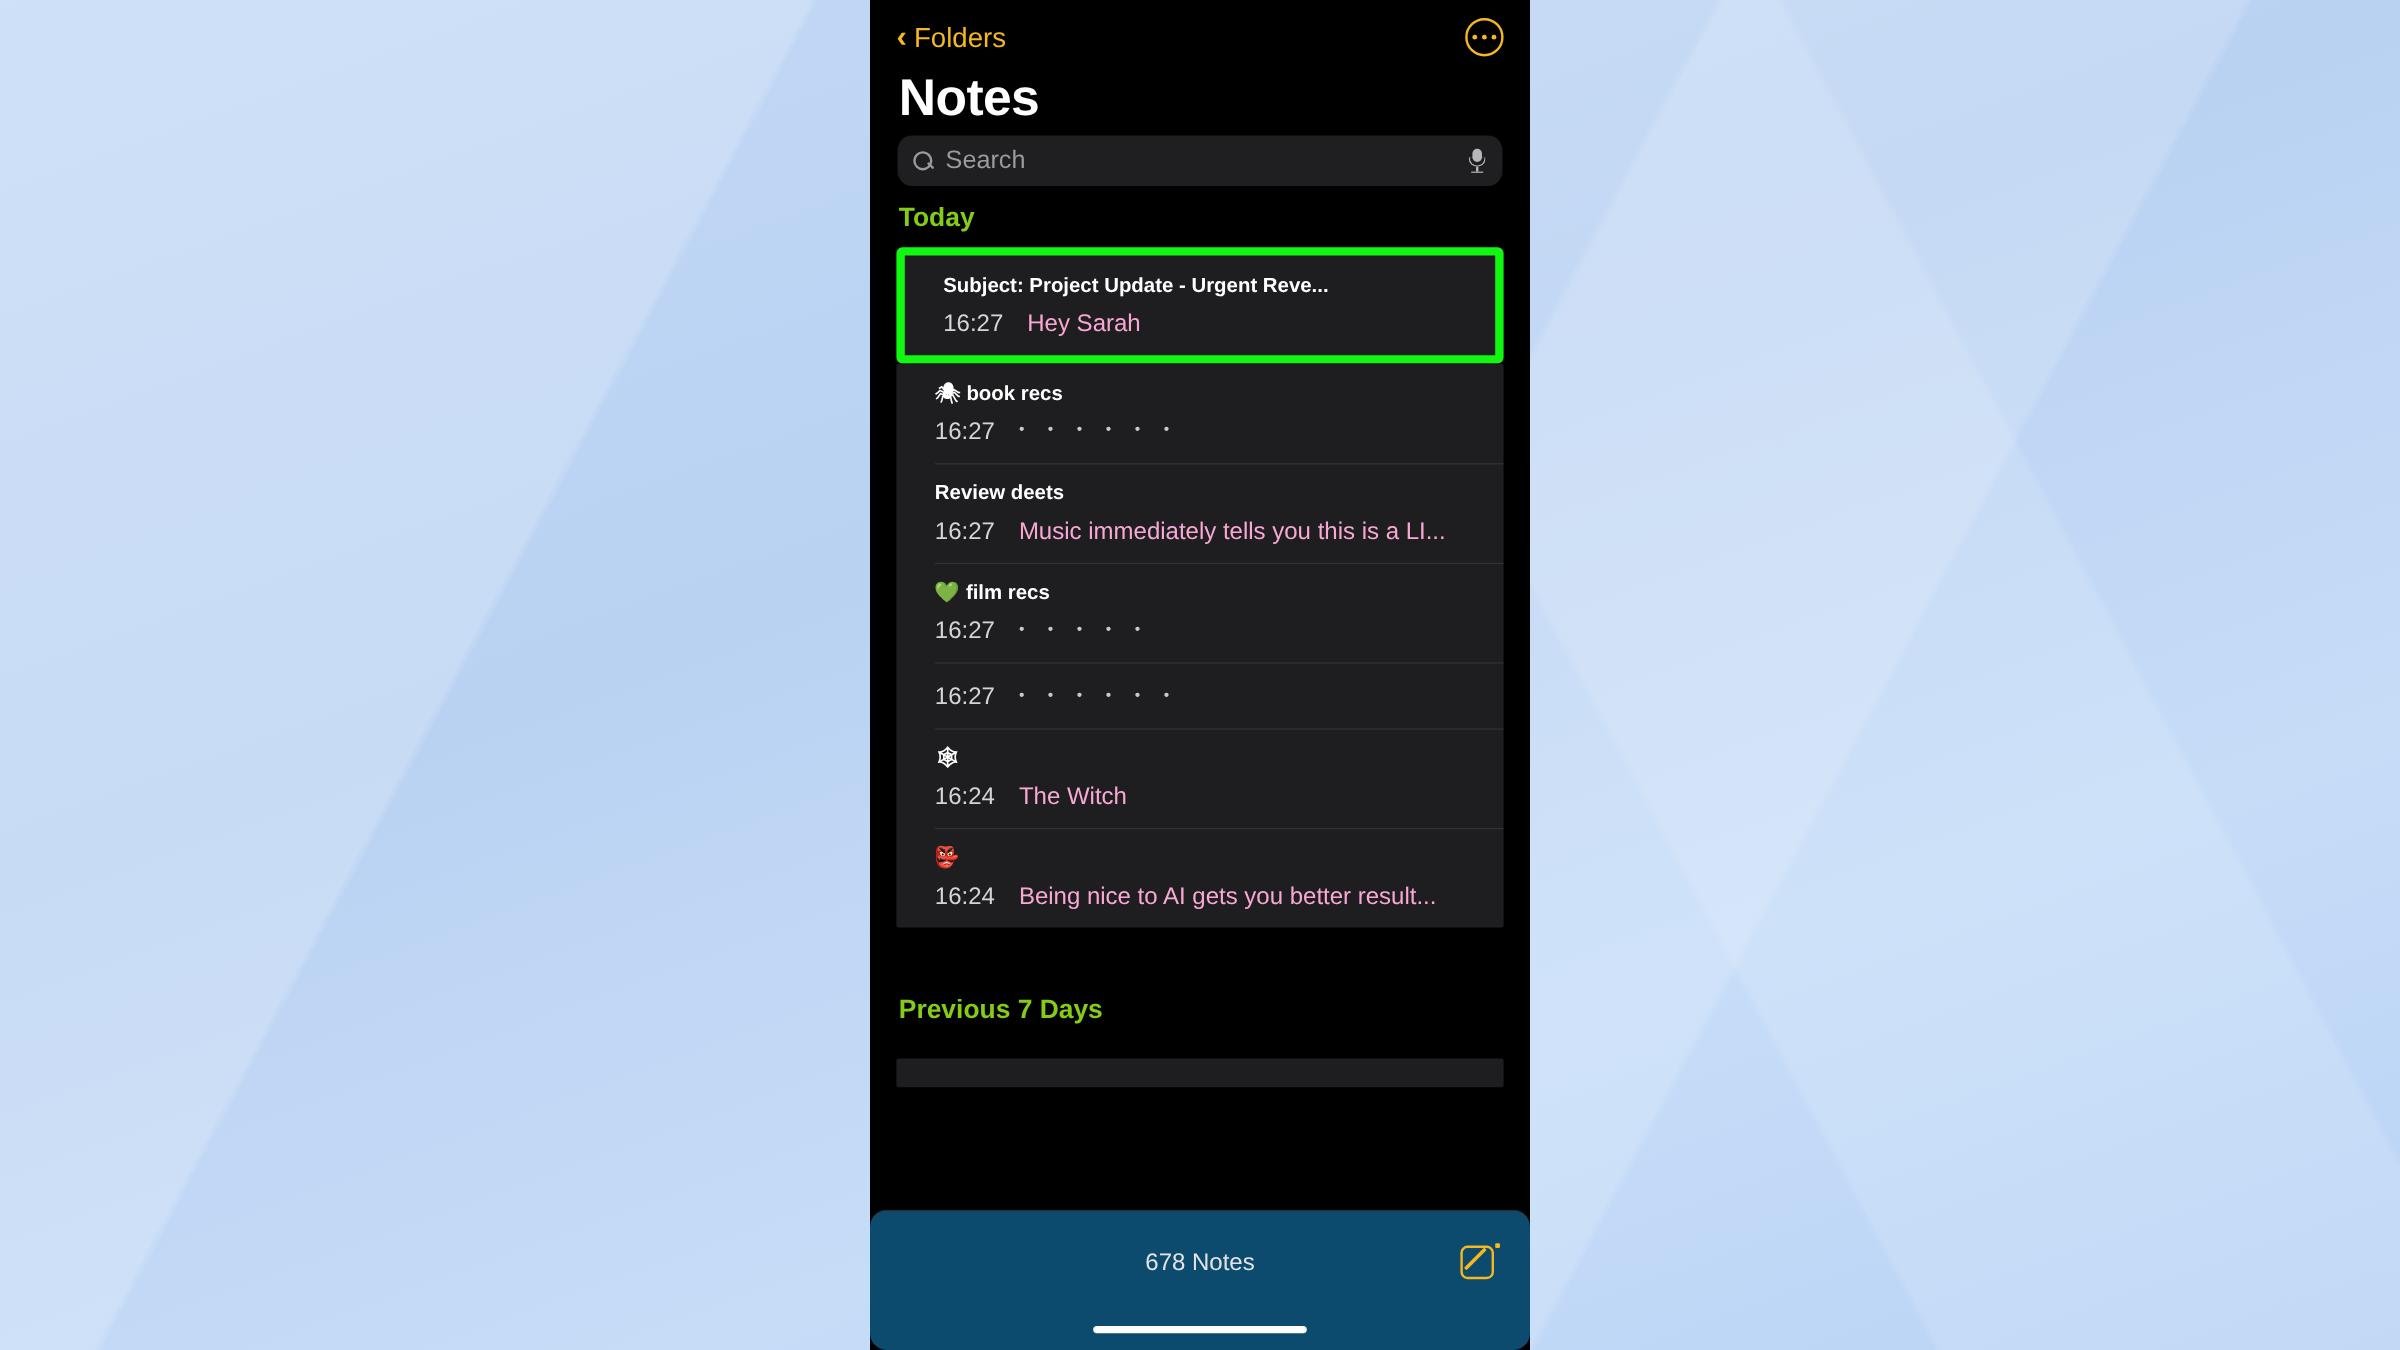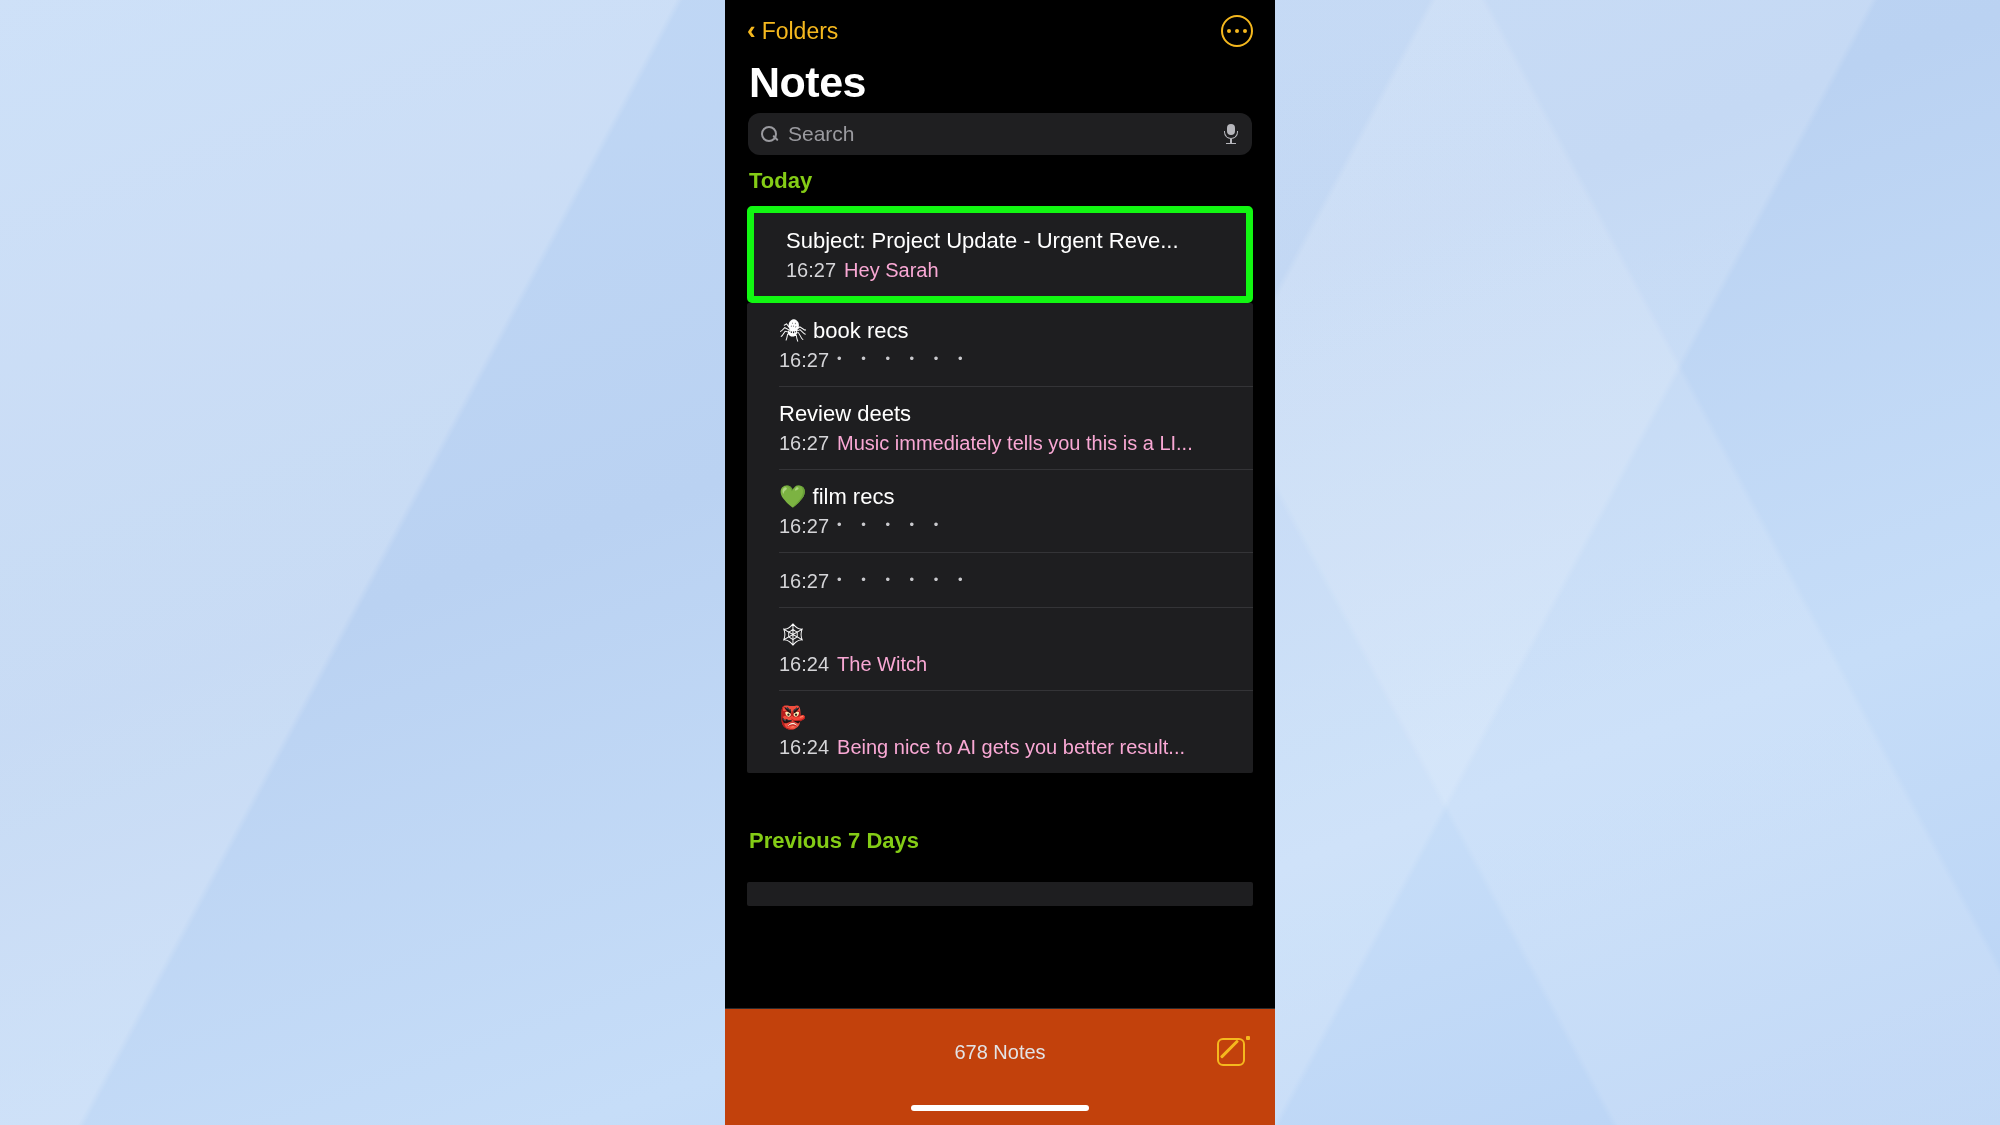--- a/index.html
+++ b/index.html
@@ -74,44 +74,44 @@
   .card{
     margin:16px 22px; background:#1e1e20; border-radius:2px; overflow:hidden;
   }
   .note-row{
     padding:14px 0 14px 32px; cursor:pointer; position:relative;
   }
   .note-row + .note-row::before{
     content:""; position:absolute; top:0; left:32px; right:0; height:1px; background:#343437;
   }
   .note-title{
-    color:#fff; font-size:22px; font-weight:400; white-space:nowrap;
+    color:#fff; font-size:17px; font-weight:700; white-space:nowrap;
     overflow:hidden; text-overflow:ellipsis; padding-right:14px; line-height:1.25;
     min-height:28px;
   }
   .note-sub{
-    margin-top:4px; display:flex; gap:8px; align-items:baseline;
+    margin-top:4px; display:flex; gap:20px; align-items:baseline;
     font-size:20px; white-space:nowrap; overflow:hidden; padding-right:14px;
   }
   .note-time{ color:#d5d5d8; flex:none; }
   .note-preview{ color:#f9a8d4; overflow:hidden; text-overflow:ellipsis; }
   .note-preview.dots-preview{ letter-spacing:8px; font-size:13px; color:#c9c9cd; position:relative; top:-4px;}
   
   #highlight-wrap{
     margin:0 22px; border:7px solid #12f712; border-radius:5px;
     background:#1e1e20;
   }
   #highlight-wrap .note-row{ padding-left:32px; }
   #today-card-rest{ margin-top:0; }
   
   #prev-card{ height:24px; }
   
   #toolbar{
     position:absolute; bottom:0; left:0; width:100%; height:117px;
-    background:#c2410c; border-top:1px solid #2b2b2e;
+    background:#0c4a6e; border-top:1px solid #2b2b2e;border-radius:14px;
   }
   #notes-count{
     position:absolute; top:32px; left:0; width:100%; text-align:center;
     color:#e3e3e6; font-size:20px;
   }
   #compose-btn{
     position:absolute; top:26px; right:24px; width:34px; height:34px; cursor:pointer;
   }
   #compose-btn .sq{
     position:absolute; left:0; top:3px; width:28px; height:28px;

